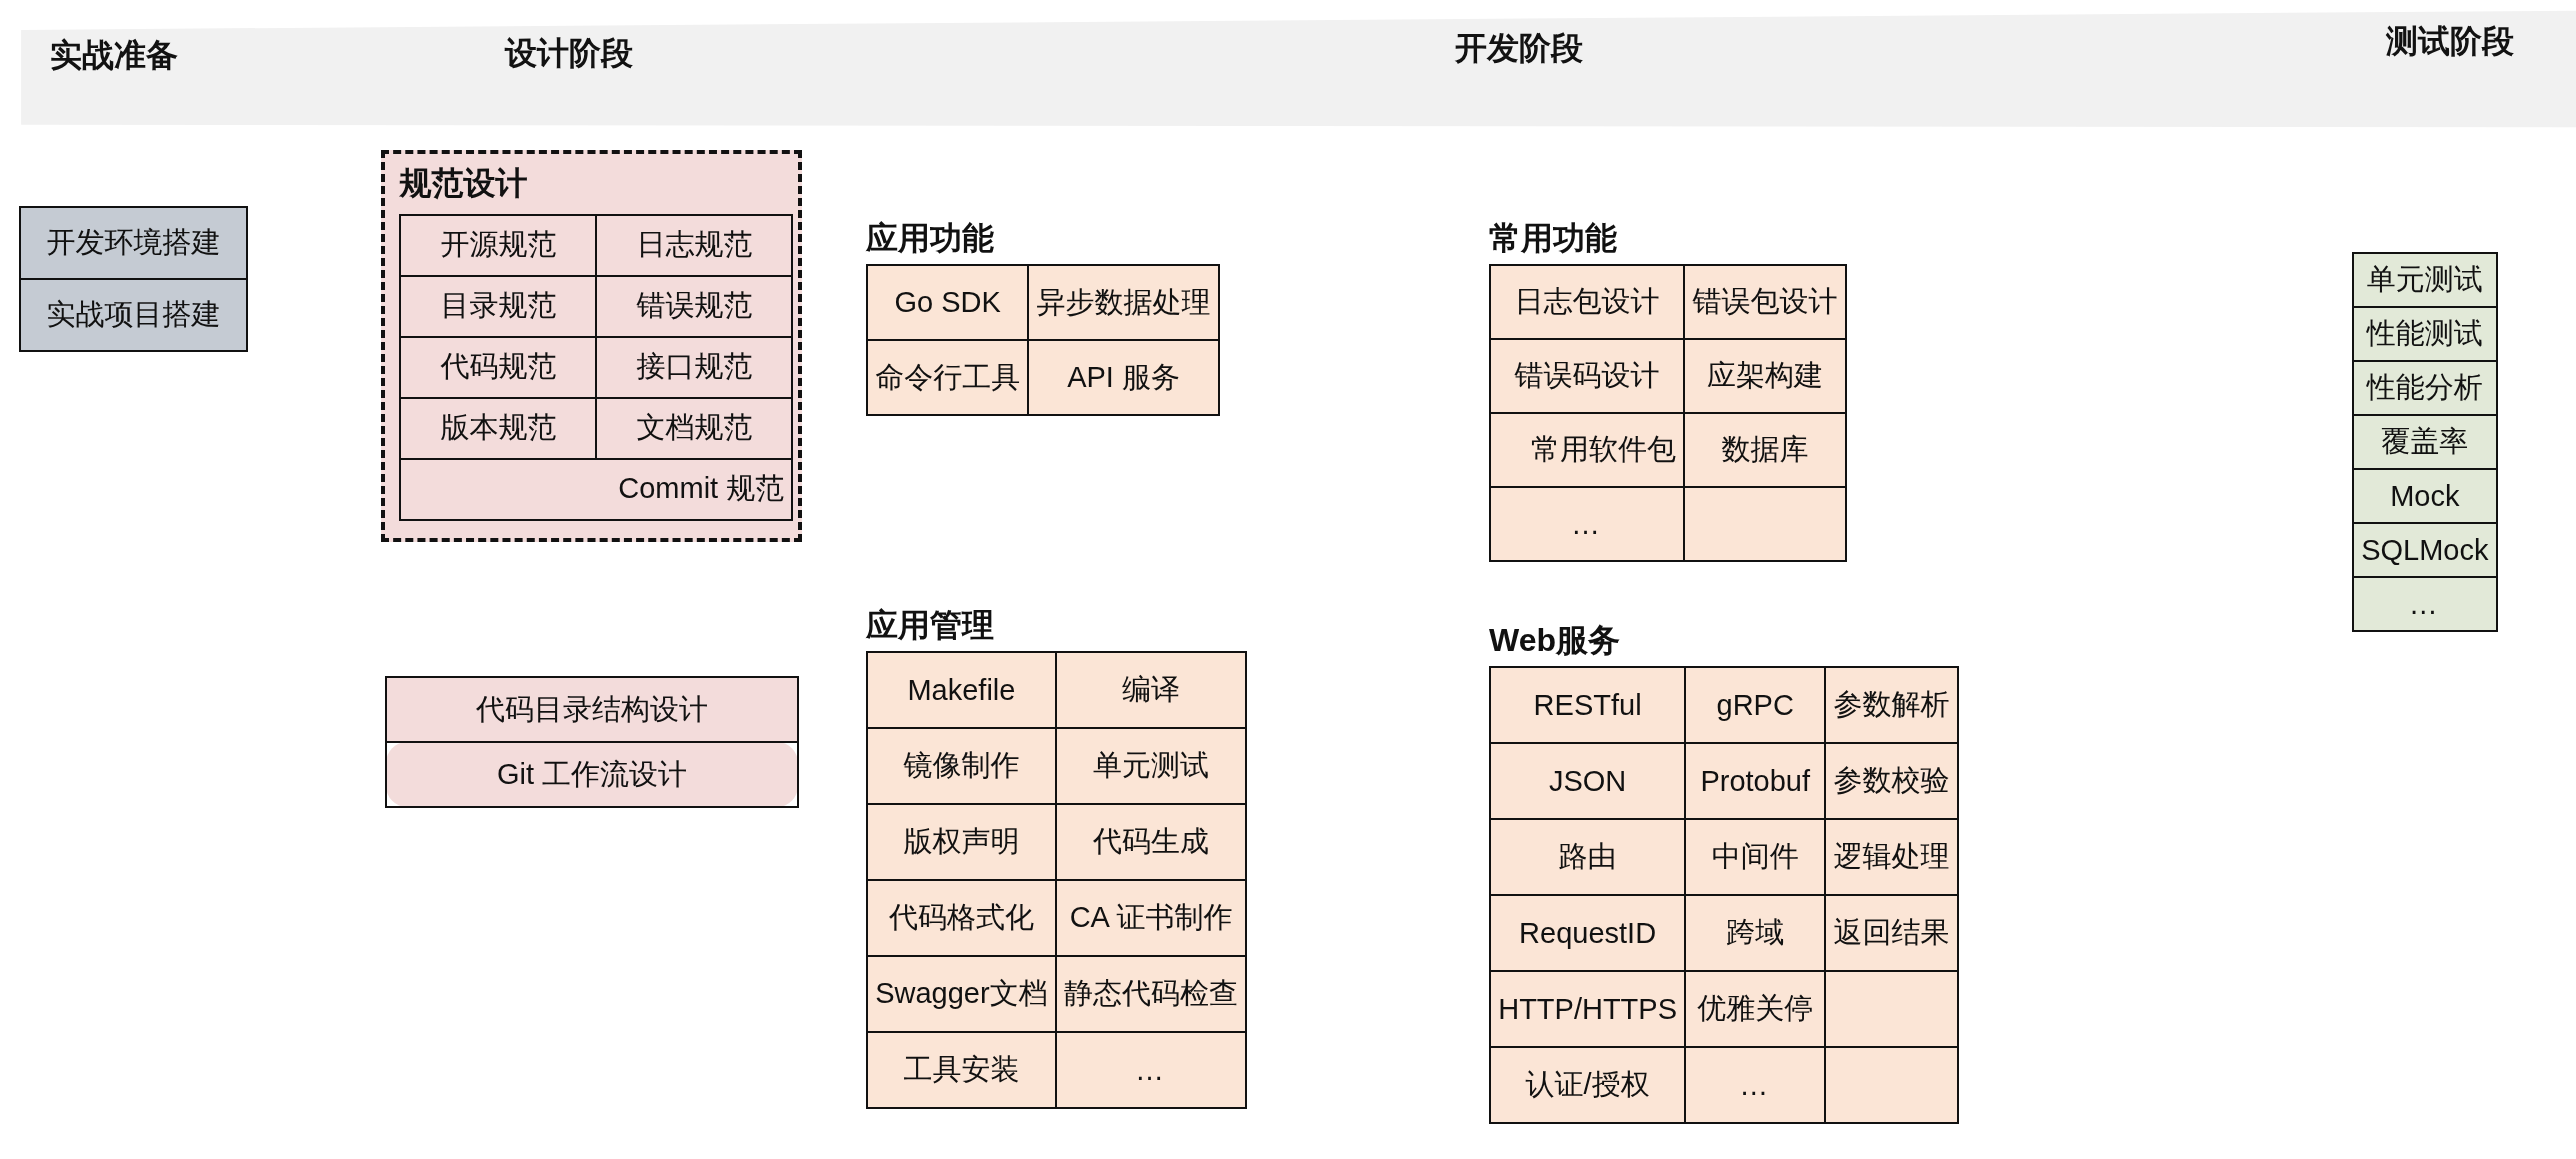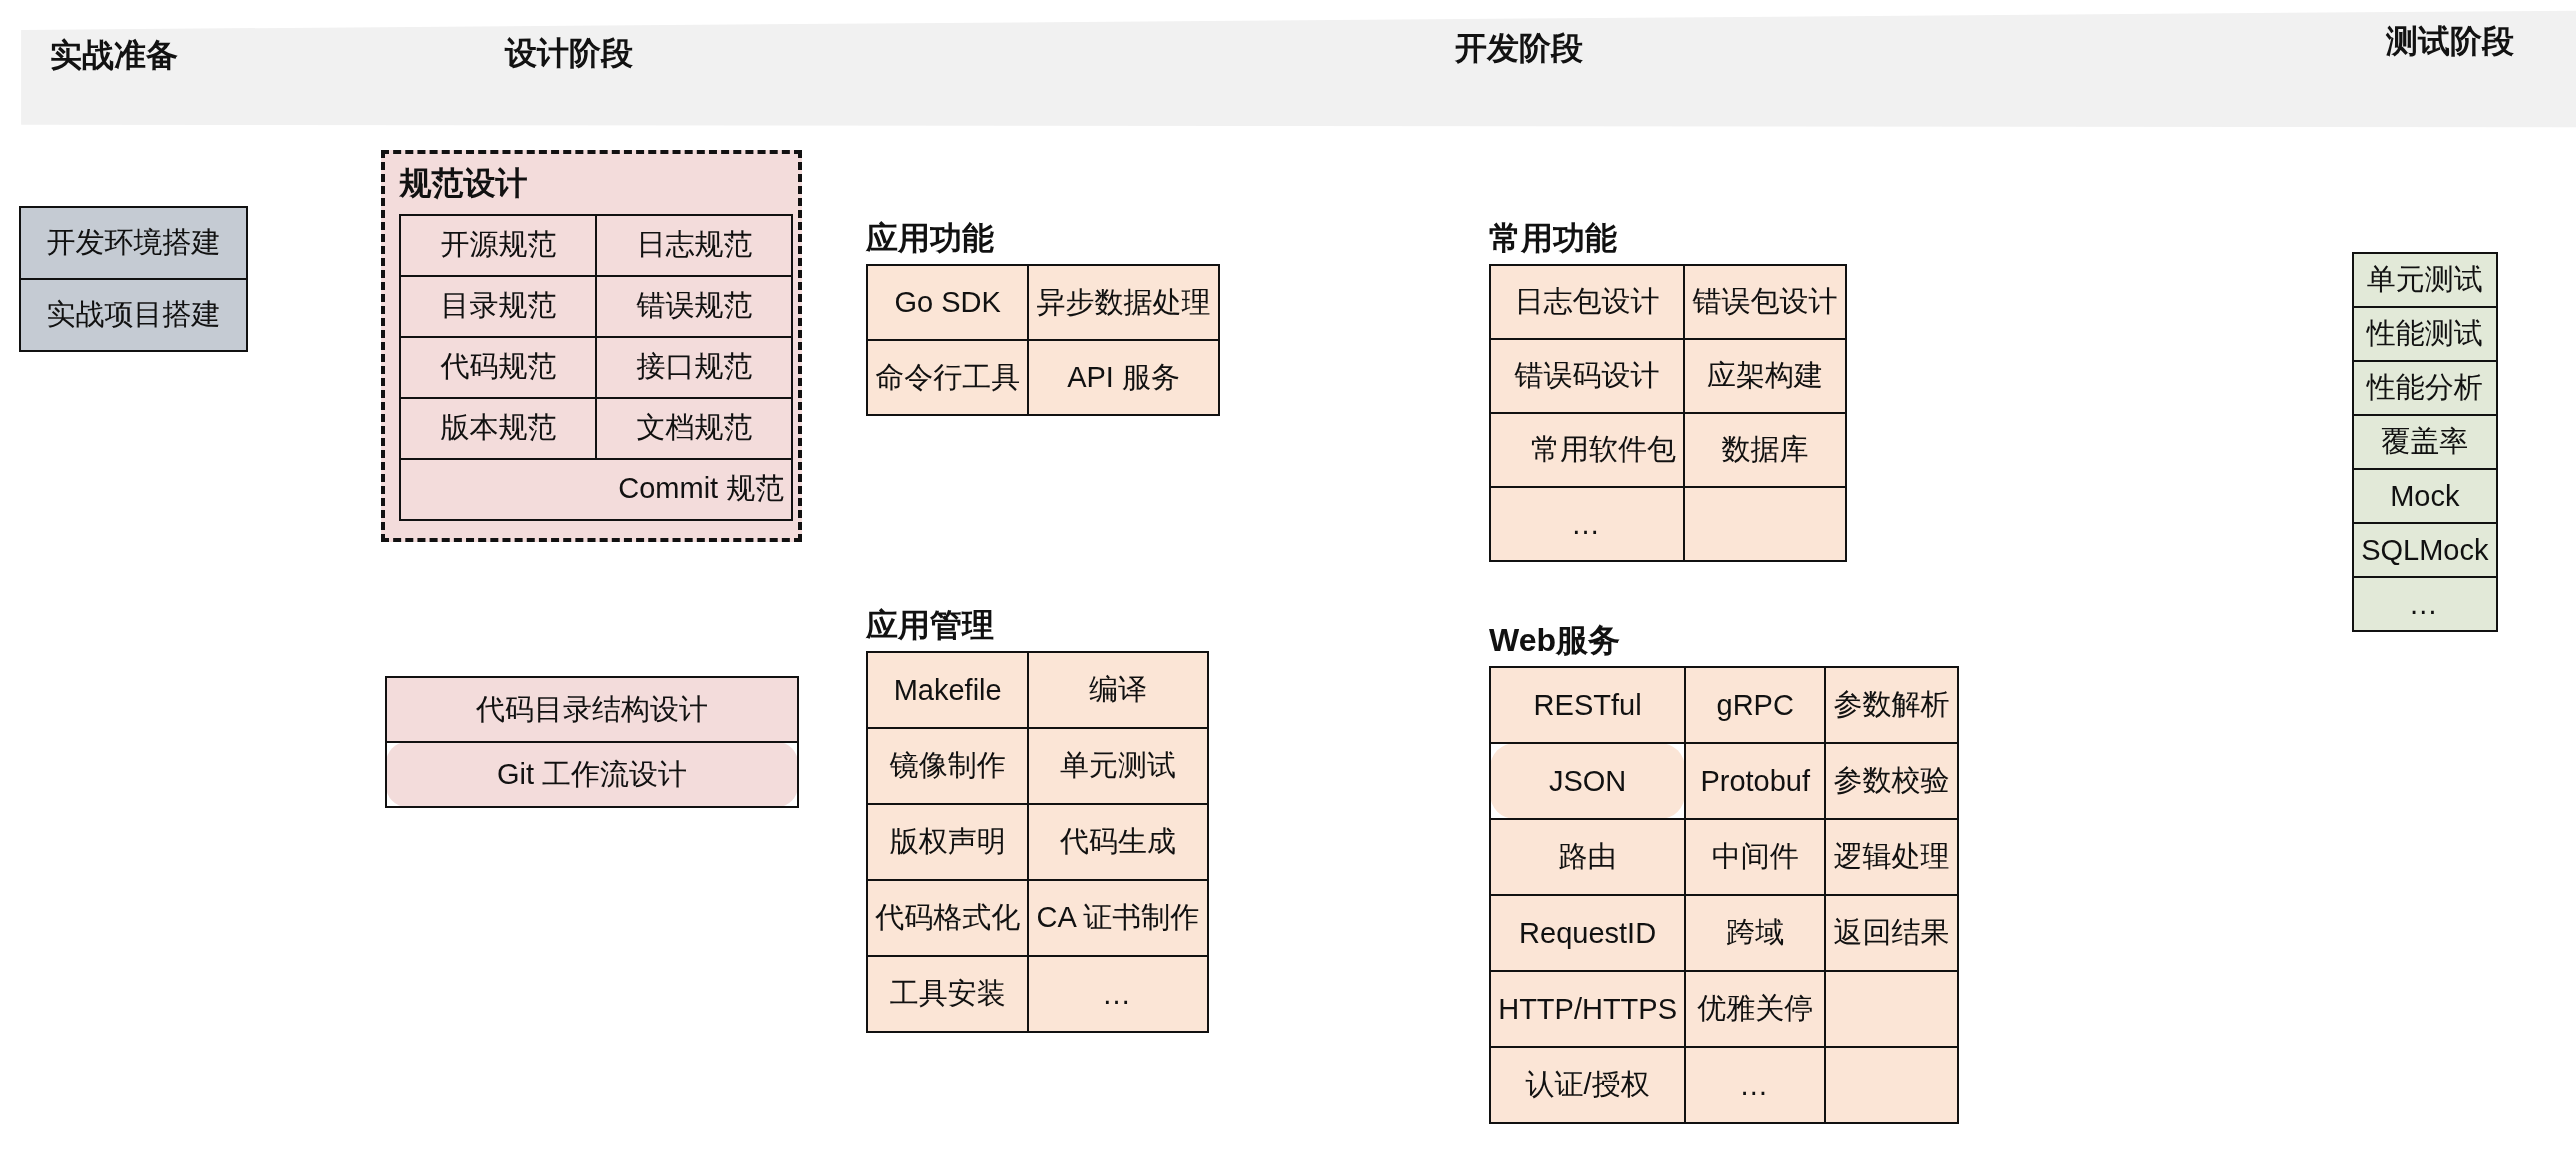--- a/index.html
+++ b/index.html
@@ -170,20 +170,24 @@
       </tr>
       <tr>
         <td style="height:76px;">版权声明</td>
         <td style="height:76px;">代码生成</td>
       </tr>
       <tr>
         <td style="height:76px;">代码格式化</td>
         <td style="height:76px;">CA 证书制作</td>
       </tr>
       <tr>
+        <td style="height:76px;">Swagger文档</td>
+        <td style="height:76px;">静态代码检查</td>
+      </tr>
+      <tr>
         <td style="height:76px;">工具安装</td>
         <td class="ell" style="height:76px;">…</td>
       </tr>
     </tbody>
       </table>
   </div>
 
   <div class="group" style="left:1489px; top:222px;">
     <div class="group-title">常用功能</div>
     <table class="grid pal-peach">
@@ -211,21 +215,21 @@
   <div class="group" style="left:1489px; top:624px;">
     <div class="group-title">Web服务</div>
     <table class="grid pal-peach">
       <tbody>
           <tr>
         <td style="width:144px;height:76px;">RESTful</td>
         <td style="width:140px;height:76px;">gRPC</td>
         <td style="width:129px;height:76px;">参数解析</td>
       </tr>
       <tr>
-        <td style="height:76px;border-radius:25px;">JSON</td>
+        <td style="height:76px;">JSON</td>
         <td style="height:76px;">Protobuf</td>
         <td style="height:76px;">参数校验</td>
       </tr>
       <tr>
         <td style="height:76px;">路由</td>
         <td style="height:76px;">中间件</td>
         <td style="height:76px;">逻辑处理</td>
       </tr>
       <tr>
         <td style="height:76px;">RequestID</td>

